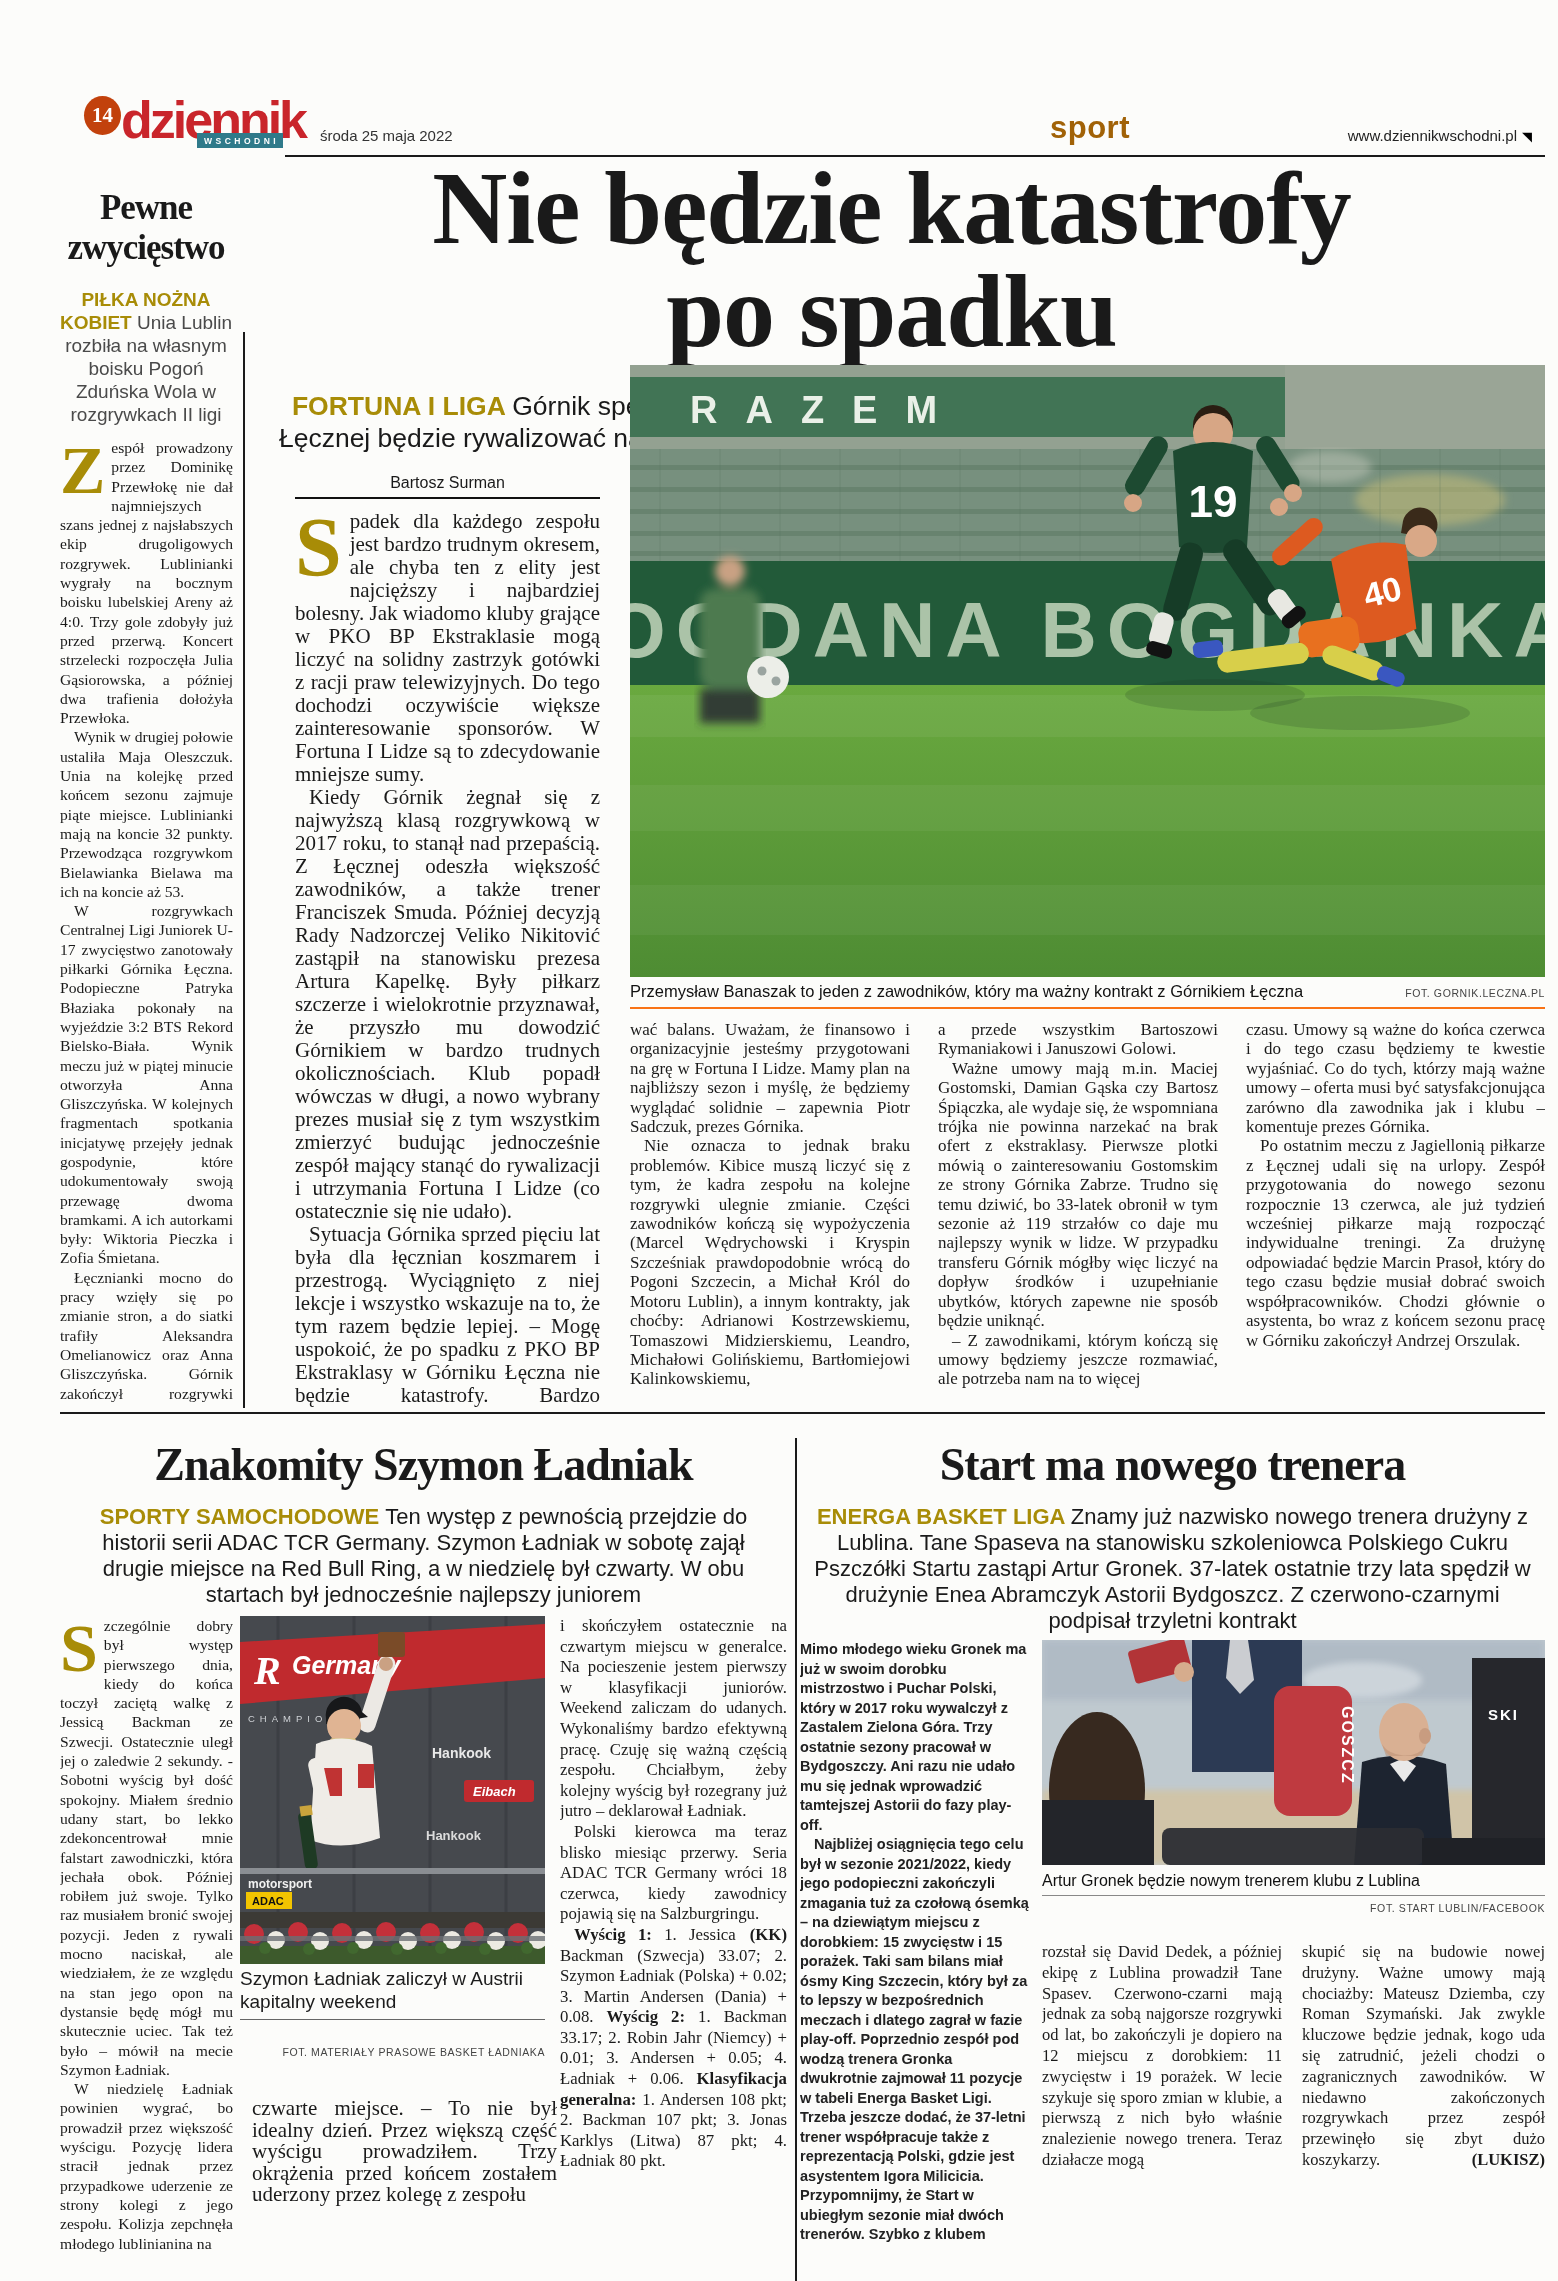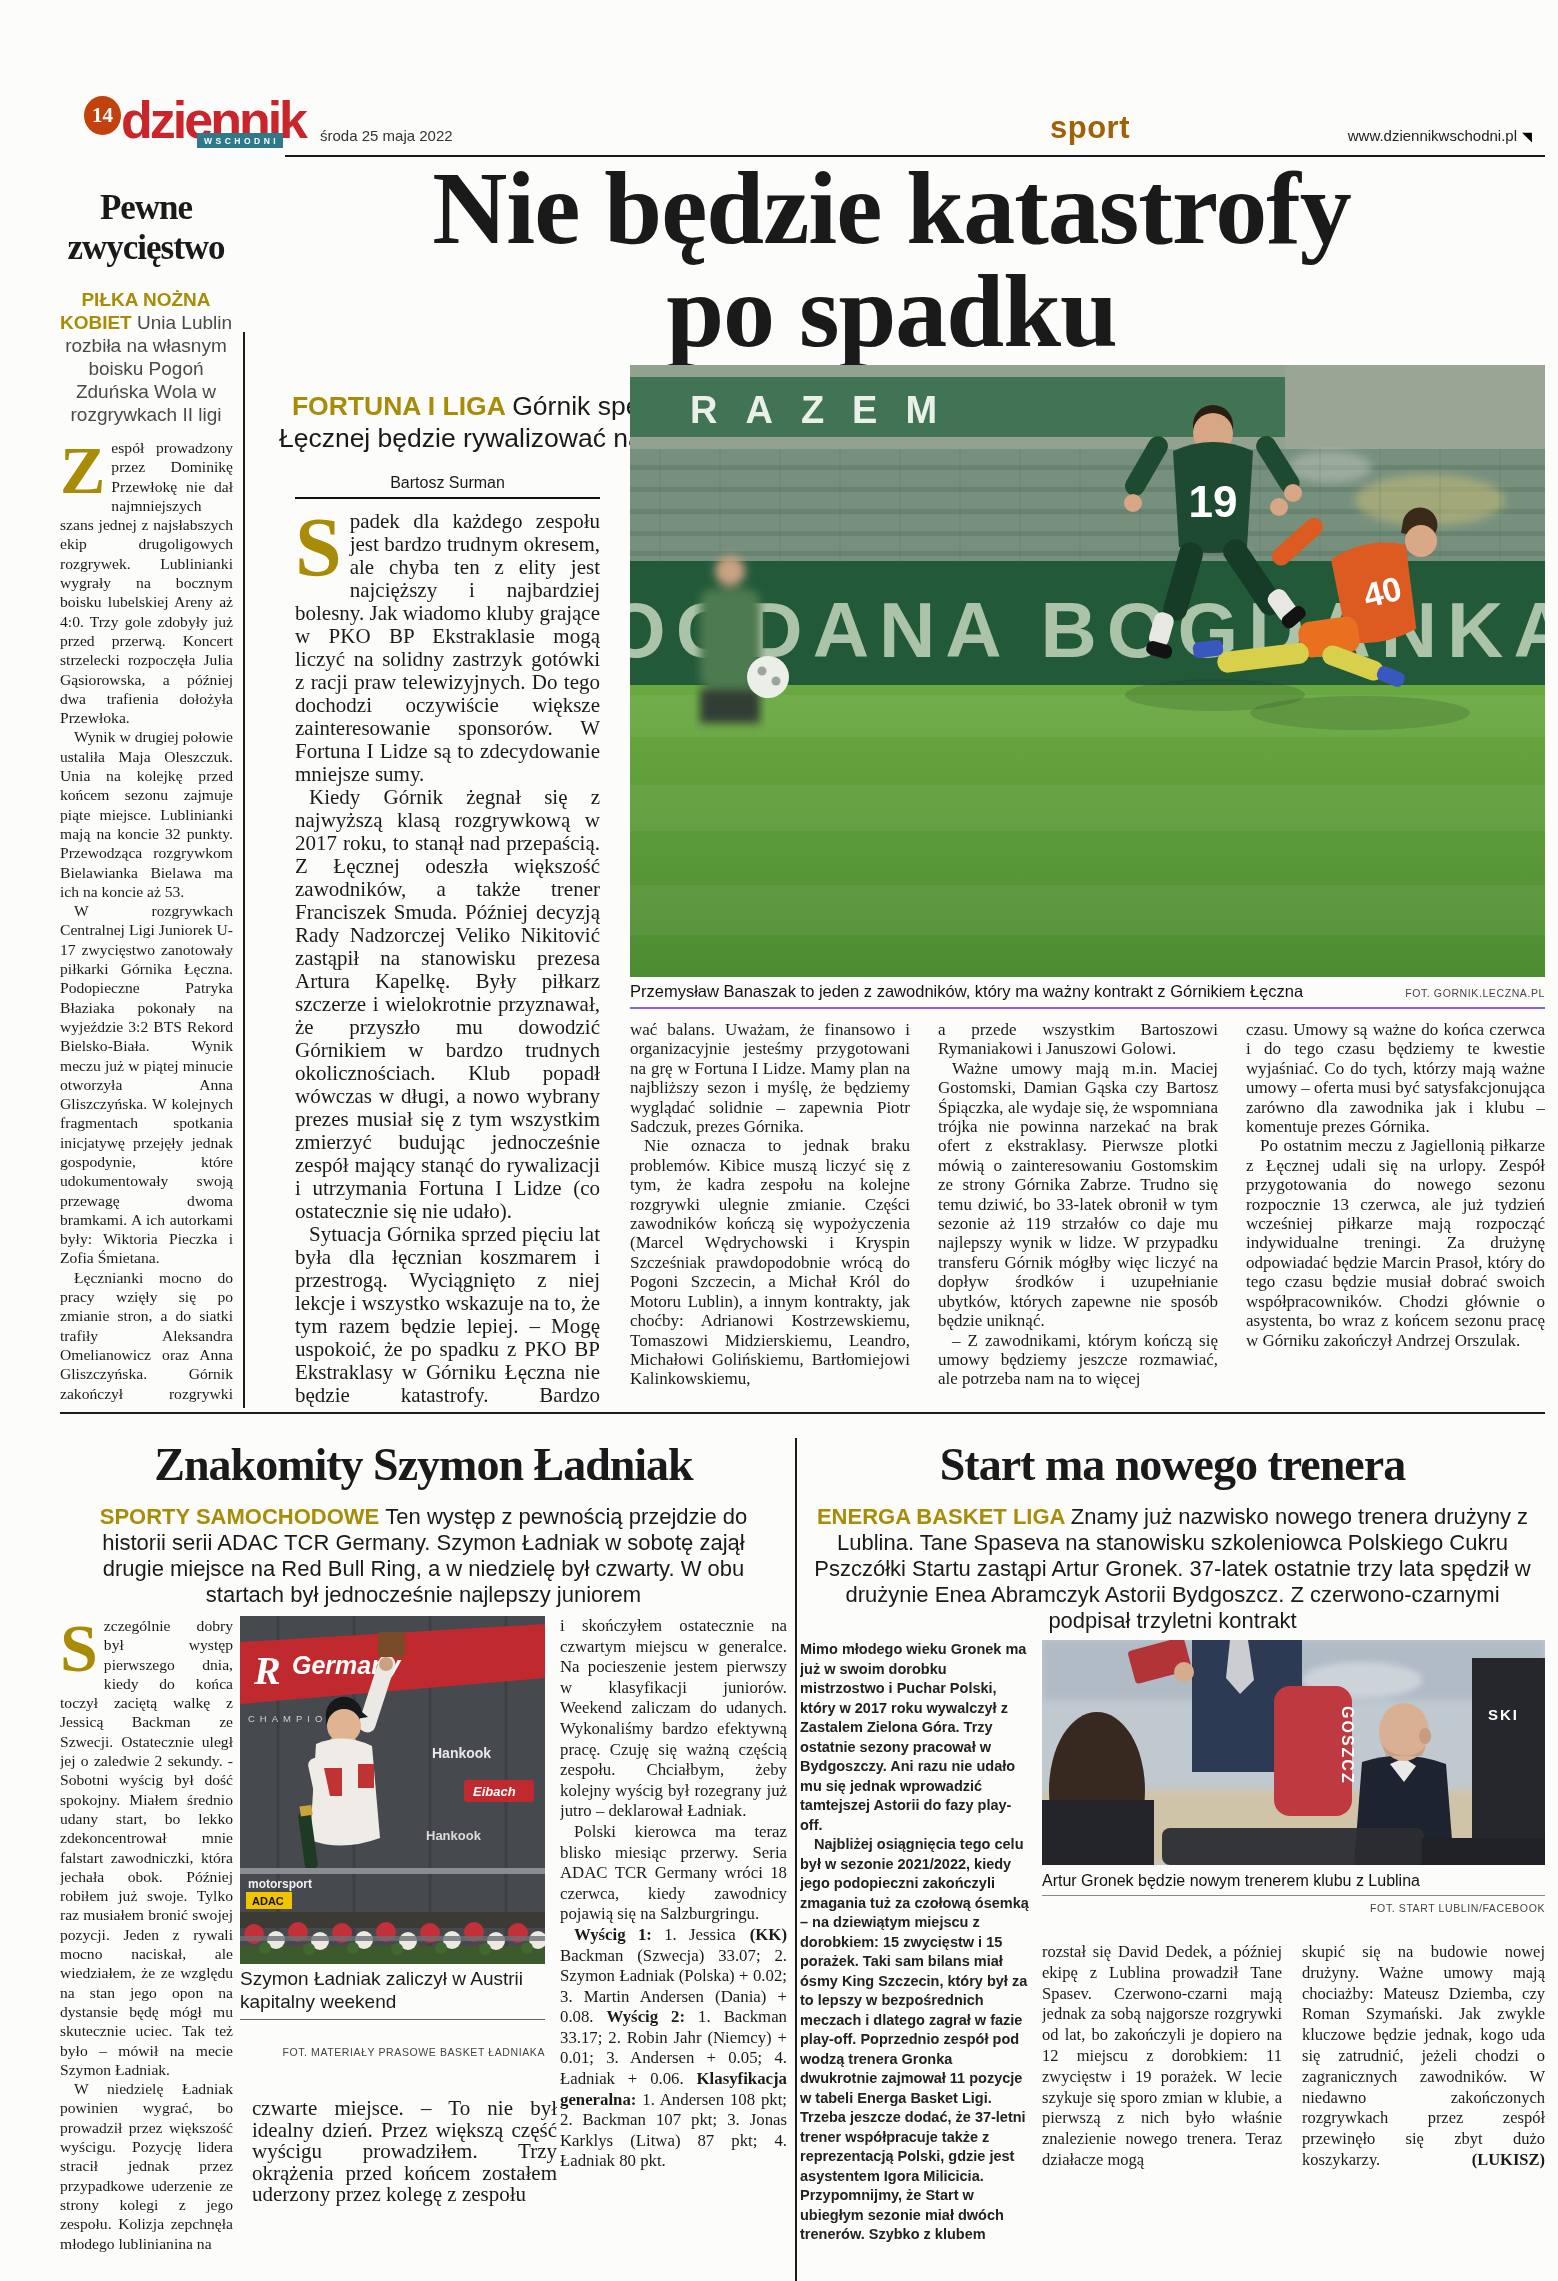--- a/index.html
+++ b/index.html
@@ -188,21 +188,21 @@
           <rect x="-66" y="64" width="60" height="36" rx="12" fill="#e8701f" transform="rotate(-8 -36 82)"></rect>
           <rect x="-148" y="92" width="92" height="21" rx="10" fill="#d8cf4a" transform="rotate(-7 -100 102)"></rect>
           <rect x="-44" y="98" width="64" height="20" rx="10" fill="#d8cf4a" transform="rotate(20 -12 108)"></rect>
           <rect x="-172" y="86" width="30" height="16" rx="6" fill="#3a57c0" transform="rotate(-7 -157 94)"></rect>
           <rect x="12" y="114" width="28" height="15" rx="6" fill="#3a57c0" transform="rotate(22 26 121)"></rect>
         </g>
       </g>
     </svg>
   </div>
 
-  <div class="abs caption-row" style="left:630px;top:982px;width:915px;padding-bottom:6px;border-bottom:2px solid #8b5cf6;">
+  <div class="abs caption-row" style="left:630px;top:982px;width:915px;padding-bottom:6px;border-bottom:2px solid #f97316;">
     <span class="cap">Przemysław Banaszak to jeden z zawodników, który ma ważny kontrakt z Górnikiem Łęczna</span>
     <span class="credit">FOT. GORNIK.LECZNA.PL</span>
   </div>
 
   <div class="abs m-col body-text" style="left:630px;width:280px;">
       <p><span>wać balans. Uważam, że finansowo i organizacyjnie jesteśmy przygotowani na grę w Fortuna I Lidze. Mamy plan na najbliższy sezon i myślę, że będziemy wyglądać solidnie – zapewnia Piotr Sadczuk, prezes Górnika.</span></p>
       <p class="ind"><span>Nie oznacza to jednak braku problemów. Kibice muszą liczyć się z tym, że kadra zespołu na kolejne rozgrywki ulegnie zmianie. Części zawodników kończą się wypożyczenia (Marcel Wędrychowski i Kryspin Szcześniak prawdopodobnie wrócą do Pogoni Szczecin, a Michał Król do Motoru Lublin), a innym kontrakty, jak choćby: Adrianowi Kostrzewskiemu, Tomaszowi Midzierskiemu, Leandro, Michałowi Golińskiemu, Bartłomiejowi Kalinkowskiemu,</span></p>
     </div>
   <div class="abs m-col body-text" style="left:938px;width:280px;">
       <p><span>a przede wszystkim Bartoszowi Rymaniakowi i Januszowi Golowi.</span></p>

